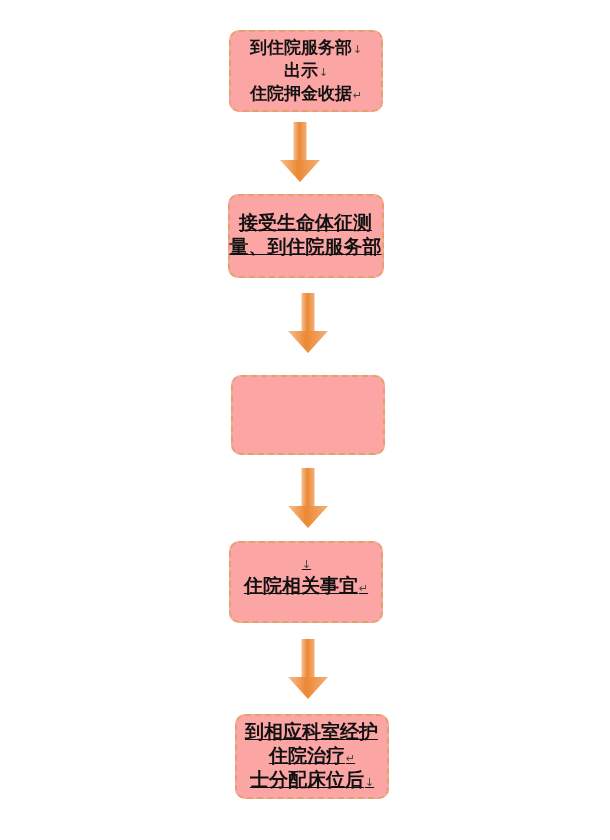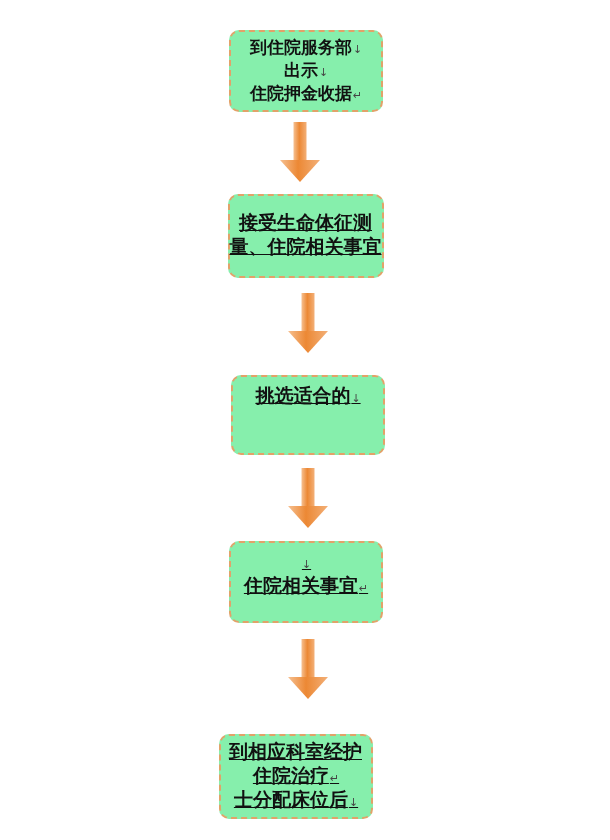--- a/index.html
+++ b/index.html
@@ -13,21 +13,21 @@
     height: 840px;
     background: #ffffff;
     font-family: "DejaVu Sans", sans-serif;
     overflow: hidden;
   }
   .step {
     position: absolute;
     box-sizing: border-box;
     border: 2px dashed var(--box-border, #e2a269);
     border-radius: 10px;
-    background: #86efac;
+    background: #fca5a5;
     display: flex;
     flex-direction: column;
     align-items: center;
     justify-content: center;
     text-align: left;
     font-weight: bold;
     color: var(--text, #111111);
   }
   .step.top-align {
     justify-content: flex-start;
@@ -66,46 +66,45 @@
         <stop offset="0.45" style="stop-color:var(--arrow-dark, #ec8834)"></stop>
         <stop offset="1" style="stop-color:var(--arrow-mid, #f3b078)"></stop>
       </linearGradient>
     </defs>
     <rect x="13.5" y="0" width="13" height="40" fill="url(#arrowGrad)"></rect>
     <polygon points="0,38 40,38 20,60" fill="url(#arrowGrad)"></polygon>
   </svg>
 
   <div class="step fs-l" style="left:228px; top:194px; width:156px; height:84px;">
     <div class="line"><span>接受生命体征测</span><span class="mark"></span></div>
-    <div class="line"><span>量、住院相关事宜</span><span class="mark"></span></div>
+    <div class="line"><span>量、到住院服务部</span><span class="mark"></span></div>
   </div>
 
   <svg class="arrow" width="40" height="60" viewBox="0 0 40 60" style="left:288px; top:293px;">
     <rect x="13.5" y="0" width="13" height="40" fill="url(#arrowGrad)"></rect>
     <polygon points="0,38 40,38 20,60" fill="url(#arrowGrad)"></polygon>
   </svg>
 
   <div class="step fs-l top-align" style="left:231px; top:375px; width:154px; height:80px;">
-    <div class="line"><span>挑选适合的</span><span class="mark">↓</span></div>
   </div>
 
   <svg class="arrow" width="40" height="60" viewBox="0 0 40 60" style="left:288px; top:468px;">
     <rect x="13.5" y="0" width="13" height="40" fill="url(#arrowGrad)"></rect>
     <polygon points="0,38 40,38 20,60" fill="url(#arrowGrad)"></polygon>
   </svg>
 
   <div class="step fs-l top-align" style="left:229px; top:541px; width:154px; height:82px;">
     <div class="line"><span></span><span class="mark">↓</span></div>
     <div class="line"><span>住院相关事宜</span><span class="mark">↵</span></div>
   </div>
 
   <svg class="arrow" width="40" height="60" viewBox="0 0 40 60" style="left:288px; top:639px;">
     <rect x="13.5" y="0" width="13" height="40" fill="url(#arrowGrad)"></rect>
     <polygon points="0,38 40,38 20,60" fill="url(#arrowGrad)"></polygon>
   </svg>
 
-  <div class="step fs-l" style="left:219px; top:714px; width:154px; height:85px;margin-top:20px;">
+  <div class="step fs-l" style="left:235px; top:714px; width:154px; height:85px;">
     <div class="line"><span>到相应科室经护</span><span class="mark"></span></div>
     <div class="line"><span>住院治疗</span><span class="mark">↵</span></div>
     <div class="line"><span>士分配床位后</span><span class="mark">↓</span></div>
   </div>
 
 </div>
 
 </body></html>

